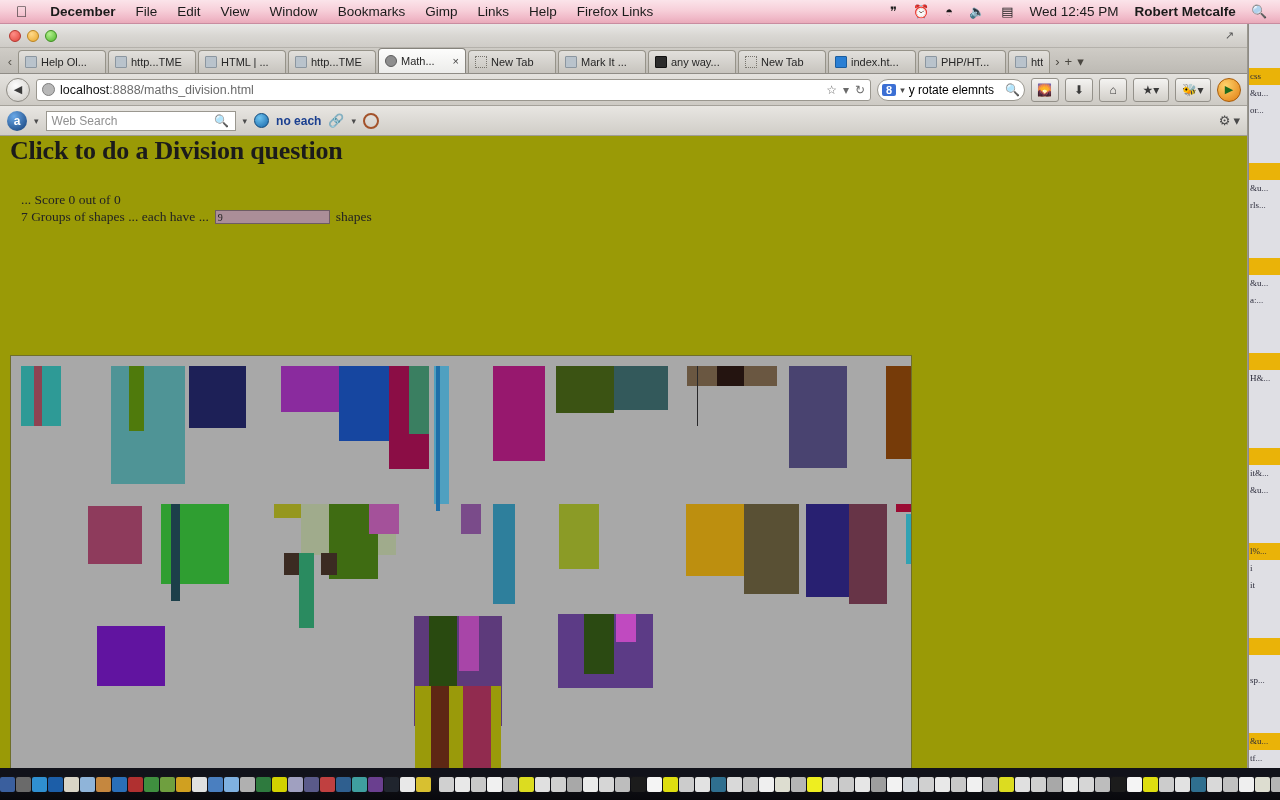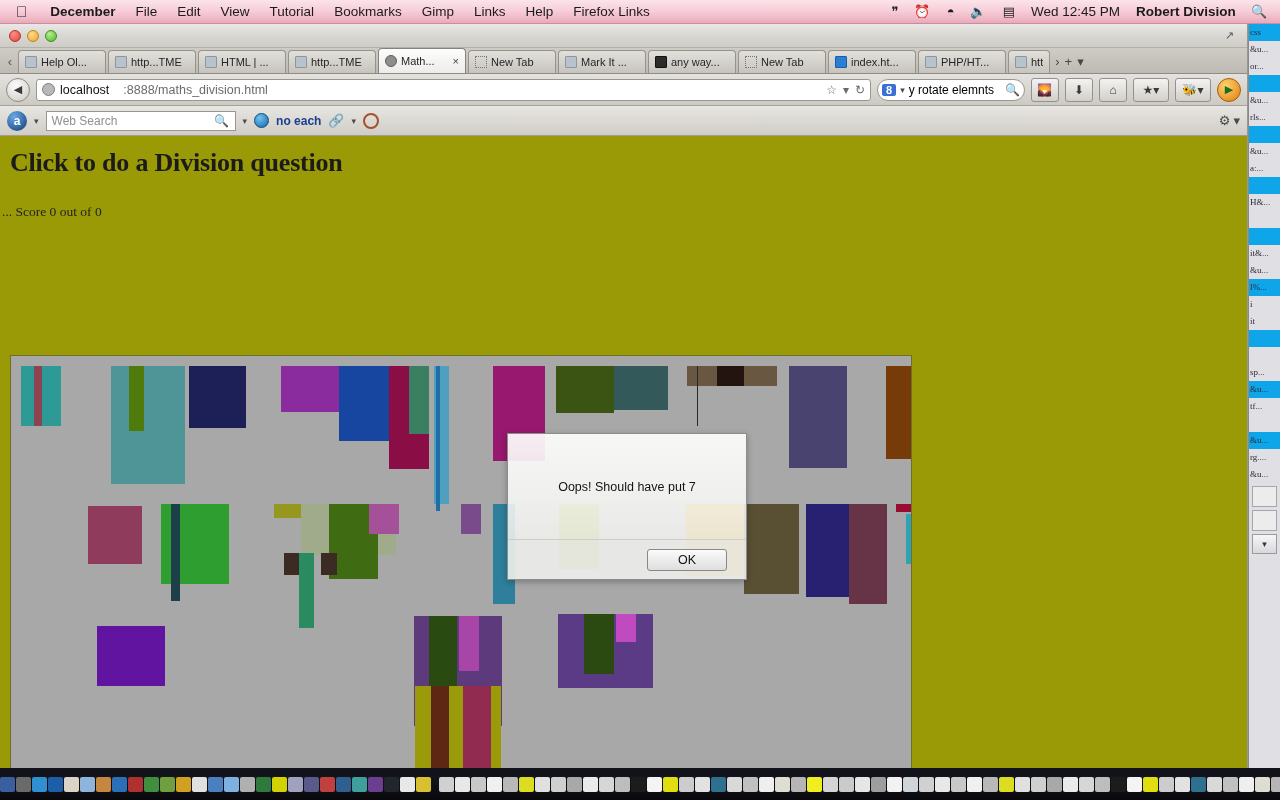--- a/index.html
+++ b/index.html
@@ -98,21 +98,21 @@
     font-size:11px; color:#3a3a3a;
   }
   #urlbar {
     flex:1; height:22px; background:#fff; border:1px solid #9a978f;
     border-radius:3px; display:flex; align-items:center; padding:0 5px; gap:5px;
     font-size:12.5px; color:#3c3c3c; overflow:hidden;
   }
   .globeicon { width:13px; height:13px; border-radius:50%; background:#b8b8b8; border:1px solid #7e7e7e; flex:0 0 13px; }
   #urlbar .urltext { white-space:nowrap; overflow:hidden; }
   #urlbar .urltext b { color:#111; font-weight:normal; }
-  #urlbar .urltext .dim { color:#6b6b6b;padding-left:14px; }
+  #urlbar .urltext .dim { color:#6b6b6b; }
   .urlicons { margin-left:auto; display:flex; align-items:center; gap:6px; color:#6a6a6a; font-size:12px; }
   #searchbar {
     width:148px; height:22px; background:#fff; border:1px solid #9a978f;
     border-radius:11px; display:flex; align-items:center; padding:0 4px; gap:4px; font-size:12px;
   }
   .gbadge { background:#3b6fd4; color:#fff; font-weight:bold; font-size:11px; padding:0 4px; border-radius:2px; }
   .navbtn {
     width:28px; height:24px; border-radius:3px;
     background: linear-gradient(to bottom,#f4f3f1,#d2cfc9);
     border:1px solid #94918a; display:flex; align-items:center; justify-content:center;
@@ -150,27 +150,27 @@
   .chainicon { color:#1f8f1f; font-size:13px; }
   .clockicon { width:16px; height:16px; border-radius:50%; border:2px solid #a3522a; position:relative; }
   .gear2 { margin-left:auto; display:flex; align-items:center; gap:3px; color:#4a4a4a; font-size:13px; }
 
   
   #page {
     position:relative; width:100%; height:632px;
     background:#9a9a06; overflow:hidden;
   }
   #h1 {
-    margin:0; padding:12px 0 0 10px;
+    margin:0; padding:0 0 0 10px;
     font-family:"Liberation Serif", serif; font-weight:bold;
     font-size:26px; color:#1b1b1b; letter-spacing:-0.2px;
   }
   .ptext {
     font-family:"Liberation Serif", serif; font-size:13.5px; color:#232323;
-    padding-left:2px; line-height:16px;
+    padding-left:21px; line-height:16px;
   }
   #scoreline { padding-top:26px; }
   #groupline { display:flex; align-items:center; gap:0; padding-top:1px; }
   #answer-input {
     width:115px; height:14px; margin:0 6px;
     background:#ab8e98; border:1px solid #6e5c63;
     font-family:"Liberation Serif", serif; font-size:10px; color:#1c1c1c;
     padding:0 2px; line-height:13px;
   }
   #canvas-wrap {
@@ -205,21 +205,21 @@
     font-size:12.5px; color:#111; display:flex; align-items:center; justify-content:center;
   }
 
   
   #bgwin {
     position:absolute; left:1248px; top:24px; width:32px; height:744px;
     background:#dfdfe4; overflow:hidden; border-left:1px solid #8d8a84;
   }
   #bgwin .row { font-size:9px; color:#2b2b3a; padding:0 1px; height:17px; line-height:17px;
     white-space:nowrap; overflow:hidden; font-family:"Liberation Serif", serif; }
-  #bgwin .row.alt { background:#0ea5e9; }
+  #bgwin .row.alt { background:#eab308;margin-top:44px; }
   #bgwin .row.blank { color:transparent; }
   #bgwin .box { height:21px; margin:3px 3px; border:1px solid #a6a6ae; background:#ececed; }
   #bgwin .dropdown { height:20px; margin:3px; border:1px solid #9a9aa2;
     background:linear-gradient(to bottom,#f6f6f7,#d8d8dc); display:flex; align-items:center; justify-content:center; font-size:9px; color:#333; }
 
   
   #desktop-strip {
     position:absolute; left:0; top:768px; width:1280px; height:32px;
     background:#11121a;
   }
@@ -239,34 +239,34 @@
 <body>
 
 <div id="screen">
 
   <div id="menubar">
     <span class="apple"></span>
     <span class="mi bold">December</span>
     <span class="mi">File</span>
     <span class="mi">Edit</span>
     <span class="mi">View</span>
-    <span class="mi">Tutorial</span>
+    <span class="mi">Window</span>
     <span class="mi">Bookmarks</span>
     <span class="mi">Gimp</span>
     <span class="mi">Links</span>
     <span class="mi">Help</span>
     <span class="mi">Firefox Links</span>
     <span class="spacer"></span>
     <span class="right-item statusglyph">❞</span>
     <span class="right-item statusglyph">⏰</span>
     <span class="right-item statusglyph">◓</span>
     <span class="right-item statusglyph">🔈</span>
     <span class="right-item statusglyph">▤</span>
     <span class="right-item">Wed 12:45 PM</span>
-    <span class="right-item bold" style="font-weight:bold">Robert Division</span>
+    <span class="right-item bold" style="font-weight:bold">Robert Metcalfe</span>
     <span class="right-item statusglyph" style="padding-right:12px;">🔍</span>
   </div>
 
   <div id="ffwin">
 
     <div id="titlebar">
       <div class="trafficlights">
         <span class="tl red"></span>
         <span class="tl yellow"></span>
         <span class="tl green"></span>
@@ -374,20 +374,25 @@
       <span class="clockicon"></span>
       <span class="gear2">
         <span>⚙</span>
         <span>▾</span>
       </span>
     </div>
 
     <div id="page">
       <h1 id="h1">Click to do a Division question</h1>
       <div class="ptext" id="scoreline">... Score 0 out of 0</div>
+      <div class="ptext" id="groupline">
+        <span>7 Groups of shapes ... each have ...</span>
+        <input id="answer-input" type="text" value="9" style="">
+        <span>shapes</span>
+      </div>
 
       <div id="canvas-wrap">
           <div class="shape" style="left: 10px; top: 10px; width: 40px; height: 60px; background: rgb(46, 154, 150);"></div>
           <div class="shape" style="left: 23px; top: 10px; width: 8px; height: 60px; background: rgb(142, 67, 82);"></div>
           <div class="shape" style="left: 100px; top: 10px; width: 74px; height: 118px; background: rgb(79, 148, 150);"></div>
           <div class="shape" style="left: 118px; top: 10px; width: 15px; height: 65px; background: rgb(79, 122, 12);"></div>
           <div class="shape" style="left: 178px; top: 10px; width: 57px; height: 62px; background: rgb(29, 32, 87);"></div>
           <div class="shape" style="left: 270px; top: 10px; width: 58px; height: 46px; background: rgb(138, 43, 158);"></div>
           <div class="shape" style="left: 328px; top: 10px; width: 50px; height: 75px; background: rgb(22, 70, 160);"></div>
           <div class="shape" style="left: 378px; top: 10px; width: 40px; height: 103px; background: rgb(139, 13, 69);"></div>
@@ -427,28 +432,20 @@
           <div class="shape" style="left: 420px; top: 330px; width: 18px; height: 85px; background: rgb(94, 39, 20);"></div>
           <div class="shape" style="left: 452px; top: 330px; width: 28px; height: 90px; background: rgb(145, 43, 79);"></div>
           <div class="shape" style="left: 547px; top: 258px; width: 95px; height: 74px; background: rgb(92, 59, 134);"></div>
           <div class="shape" style="left: 573px; top: 258px; width: 30px; height: 60px; background: rgb(43, 74, 18);"></div>
           <div class="shape" style="left: 605px; top: 258px; width: 20px; height: 28px; background: rgb(192, 74, 192);"></div>
           <div class="shape" style="left: 273px; top: 197px; width: 20px; height: 22px; background: rgb(59, 43, 34);"></div>
           <div class="shape" style="left: 310px; top: 197px; width: 16px; height: 22px; background: rgb(59, 43, 34);"></div>
           <div class="shape" style="left: 288px; top: 197px; width: 15px; height: 75px; background: rgb(42, 139, 96);"></div>
         </div>
 
-      <div id="dialog">
-        <div id="dialog-body">
-          <div id="dialog-msg">Oops!  Should have put 7</div>
-        </div>
-        <div id="dialog-foot">
-          <div id="ok-button">OK</div>
-        </div>
-      </div>
     </div>
   </div>
 
   <div id="bgwin">
       <div class="row alt">css</div>
       <div class="row">&amp;u...</div>
       <div class="row">or...</div>
       <div class="row alt blank">&nbsp;</div>
       <div class="row">&amp;u...</div>
       <div class="row">rls...</div>

